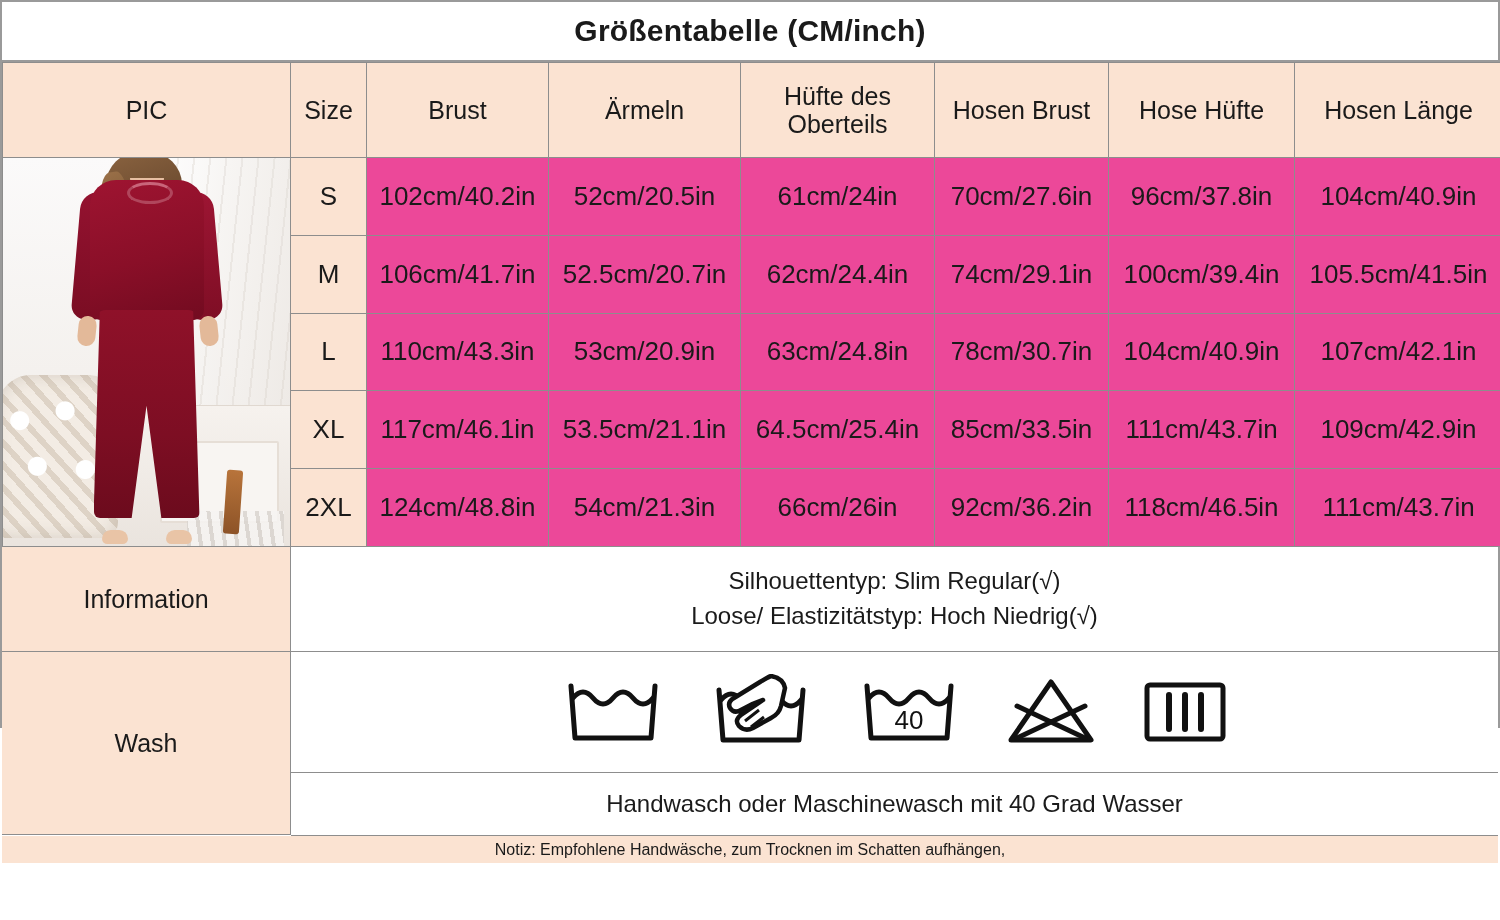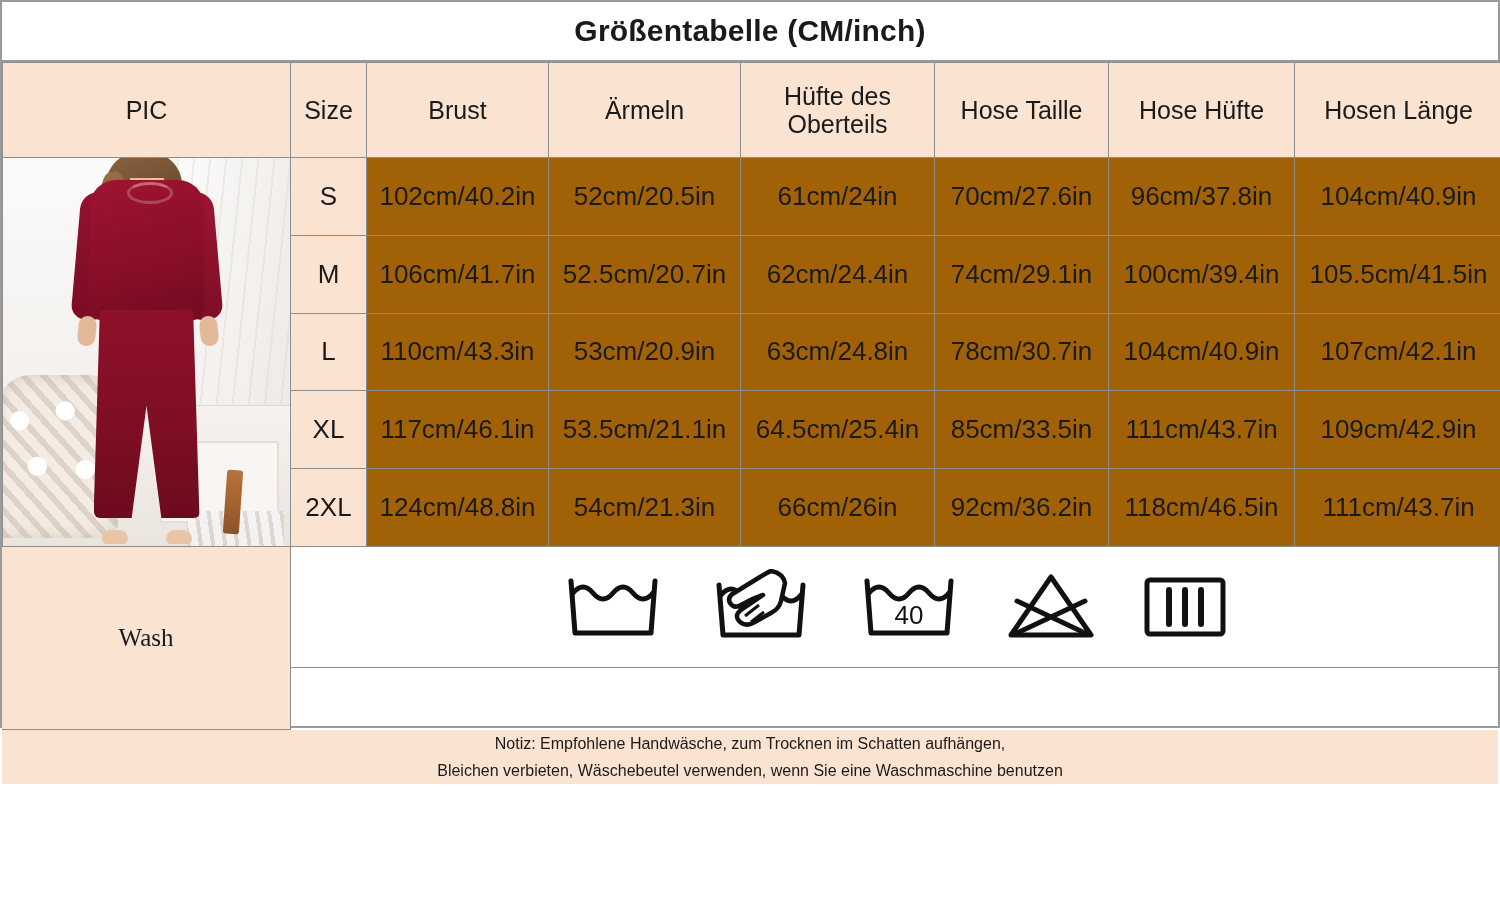--- a/index.html
+++ b/index.html
@@ -53,21 +53,21 @@
   .c-brust{width:182px;}
   .c-arm{width:192px;}
   .c-lange{width:194px;}
   .c-taille{width:174px;}
   .c-hufte{width:186px;}
   .c-hosenl{width:208px;}
 
   tbody td{
     height:76px;
     font-size:26px;
-    background:#a16207;
+    background:#ec4899;
     white-space:nowrap;
   }
   td.size-cell{
     background:#fbe3d2;
     font-size:26px;
   }
 
   
   td.pic-cell{
     padding:0;
@@ -214,21 +214,21 @@
     border-bottom:1px solid #8d8d8d;
     display:flex;align-items:center;justify-content:center;gap:44px;
   }
   .wash-text{
     height:62px;
     background:#ffffff;
     border-bottom:1px solid #8d8d8d;
     display:flex;align-items:center;justify-content:center;
     font-size:24px;
   }
-  .wash-row .row-label{height:182px;font-family:Liberation Serif, serif;}
+  .wash-row .row-label{height:182px;}
 
   .note-row{
     background:#fbe3d2;
     height:calc(920px - 58px - 94px - 380px - 104px - 182px - 4px);
     display:flex;flex-direction:column;
     align-items:center;justify-content:center;
     font-size:16px;line-height:1.7;
     text-align:center;
   }
   .icon svg{display:block;}
@@ -256,21 +256,21 @@
     <thead>
       <tr>
         <th>PIC</th>
         <th>Size</th>
         <th>Brust</th>
         <th>Ärmeln</th>
         <th>
           <span>Hüfte des</span><br>
           <span>Oberteils</span>
         </th>
-        <th>Hose Taille</th>
+        <th>Hosen Brust</th>
         <th>Hose Hüfte</th>
         <th>Hosen Länge</th>
       </tr>
     </thead>
     <tbody>
       <tr>
         <td class="pic-cell" rowspan="5">
           <div class="photo">
             <div class="bg-wall"></div>
             <div class="bg-curtain"></div>
@@ -335,20 +335,27 @@
         <td>124cm/48.8in</td>
         <td>54cm/21.3in</td>
         <td>66cm/26in</td>
         <td>92cm/36.2in</td>
         <td>118cm/46.5in</td>
         <td>111cm/43.7in</td>
       </tr>
     </tbody>
   </table>
 
+  <div class="info-row">
+    <div class="row-label" style="height:104px">Information</div>
+    <div class="info-content">
+      <div>Silhouettentyp: Slim  Regular(√)</div>
+      <div>Loose/ Elastizitätstyp: Hoch  Niedrig(√)</div>
+    </div>
+  </div>
 
   <div class="wash-row">
     <div class="row-label">Wash</div>
     <div class="wash-right">
       <div class="wash-icons">
 
         <span class="icon">
           <svg width="104" height="72" viewBox="0 0 104 72">
             <path d="M10 10 L14 62 L90 62 L94 10" fill="none" stroke="#111" stroke-width="5" stroke-linecap="round" stroke-linejoin="round"></path>
             <path d="M12 22 q10 -12 20 0 q10 12 20 0 q10 -12 20 0 q10 12 20 0" fill="none" stroke="#111" stroke-width="5" stroke-linecap="round"></path>
@@ -380,21 +387,21 @@
         </span>
 
         <span class="icon">
           <svg width="88" height="70" viewBox="0 0 88 70">
             <rect x="6" y="8" width="76" height="54" rx="3" fill="none" stroke="#111" stroke-width="5"></rect>
             <path d="M28 18 L28 52 M44 18 L44 52 M60 18 L60 52" fill="none" stroke="#111" stroke-width="6" stroke-linecap="round"></path>
           </svg>
         </span>
 
       </div>
+      <div class="wash-text">Handwasch oder Maschinewasch mit 40 Grad Wasser</div>
     </div>
   </div>
 
   <div class="note-row">
     <div>Notiz: Empfohlene Handwäsche, zum Trocknen im Schatten aufhängen,</div>
-    <div>Bleichen verbieten, Wäschebeutel verwenden, wenn Sie eine Waschmaschine benutzen</div>
   </div>
 
 </div>
 
 </body></html>

